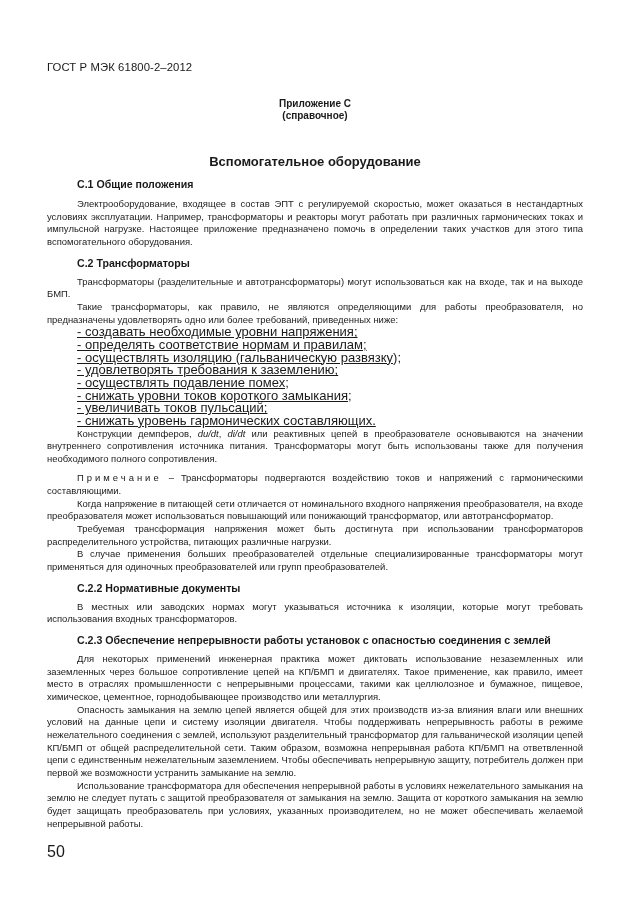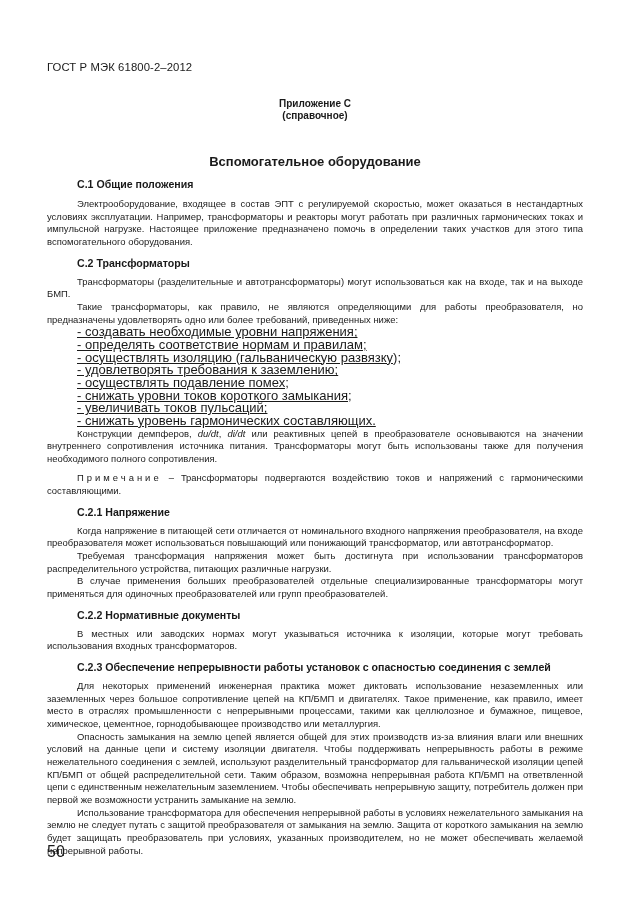--- a/index.html
+++ b/index.html
@@ -46,21 +46,20 @@
       <li>- осуществлять изоляцию (гальваническую развязку);</li>
       <li>- удовлетворять требования к заземлению;</li>
       <li>- осуществлять подавление помех;</li>
       <li>- снижать уровни токов короткого замыкания;</li>
       <li>- увеличивать токов пульсаций;</li>
       <li>- снижать уровень гармонических составляющих.</li>
     </ul>
     <p><span>Конструкции демпферов, </span><i>du/dt</i><span>, </span><i>di/dt</i><span> или реактивных цепей в преобразователе основываются на значении внутреннего сопротивления источника питания. Трансформаторы могут быть использованы также для получения необходимого полного сопротивления.</span></p>
     <p class="note"><span class="spaced">Примечание</span><span> – Трансформаторы подвергаются воздействию токов и напряжений с гармоническими составляющими.</span></p>
 
-    <h2 class="sect">С.2.1 Напряжение</h2>
     <p>Когда напряжение в питающей сети отличается от номинального входного напряжения преобразователя, на входе преобразователя может использоваться повышающий или понижающий трансформатор, или автотрансформатор.</p>
     <p>Требуемая трансформация напряжения может быть достигнута при использовании трансформаторов распределительного устройства, питающих различные нагрузки.</p>
     <p>В случае применения больших преобразователей отдельные специализированные трансформаторы могут применяться для одиночных преобразователей или групп преобразователей.</p>
 
     <h2 class="sect">С.2.2 Нормативные документы</h2>
     <p>В местных или заводских нормах могут указываться источника к изоляции, которые могут требовать использования входных трансформаторов.</p>
 
     <h2 class="sect">С.2.3 Обеспечение непрерывности работы установок с опасностью соединения с землей</h2>
     <p>Для некоторых применений инженерная практика может диктовать использование незаземленных или заземленных через большое сопротивление цепей на КП/БМП и двигателях. Такое применение, как правило, имеет место в отраслях промышленности с непрерывными процессами, такими как целлюлозное и бумажное, пищевое, химическое, цементное, горнодобывающее производство или металлургия.</p>
     <p>Опасность замыкания на землю цепей является общей для этих производств из-за влияния влаги или внешних условий на данные цепи и систему изоляции двигателя. Чтобы поддерживать непрерывность работы в режиме нежелательного соединения с землей, используют разделительный трансформатор для гальванической изоляции цепей КП/БМП от общей распределительной сети. Таким образом, возможна непрерывная работа КП/БМП на ответвленной цепи с единственным нежелательным заземлением. Чтобы обеспечивать непрерывную защиту, потребитель должен при первой же возможности устранить замыкание на землю.</p>

